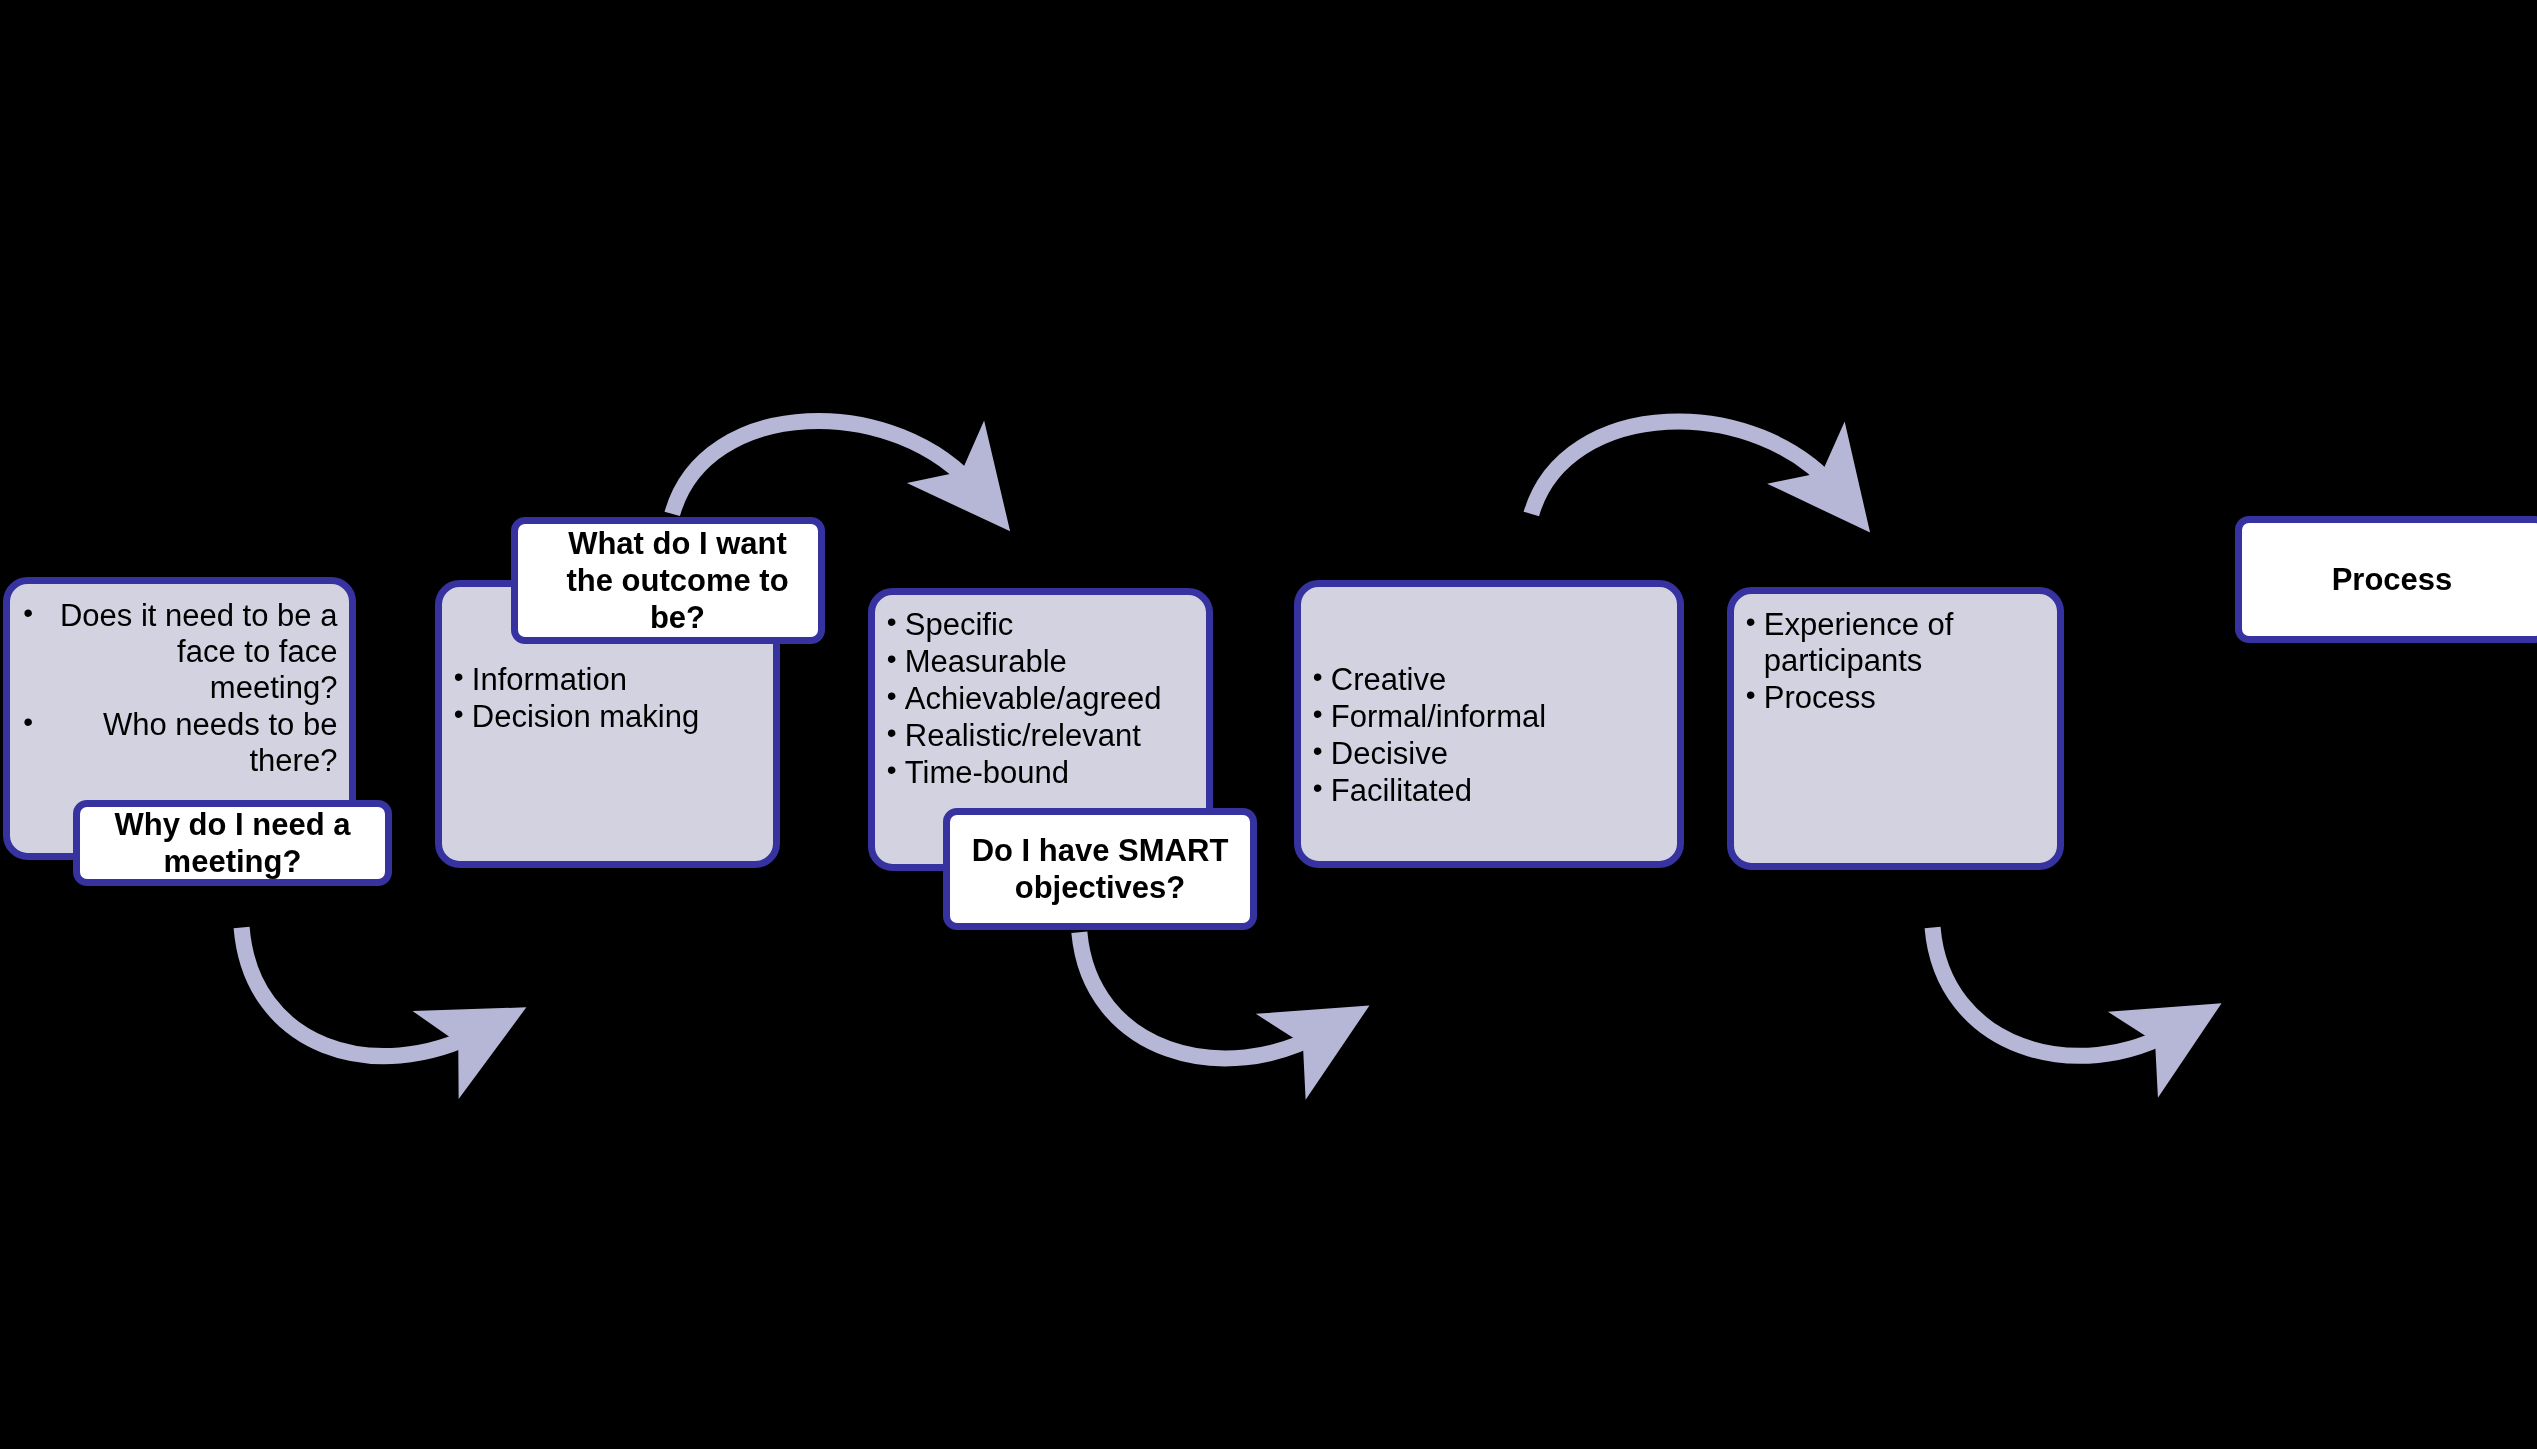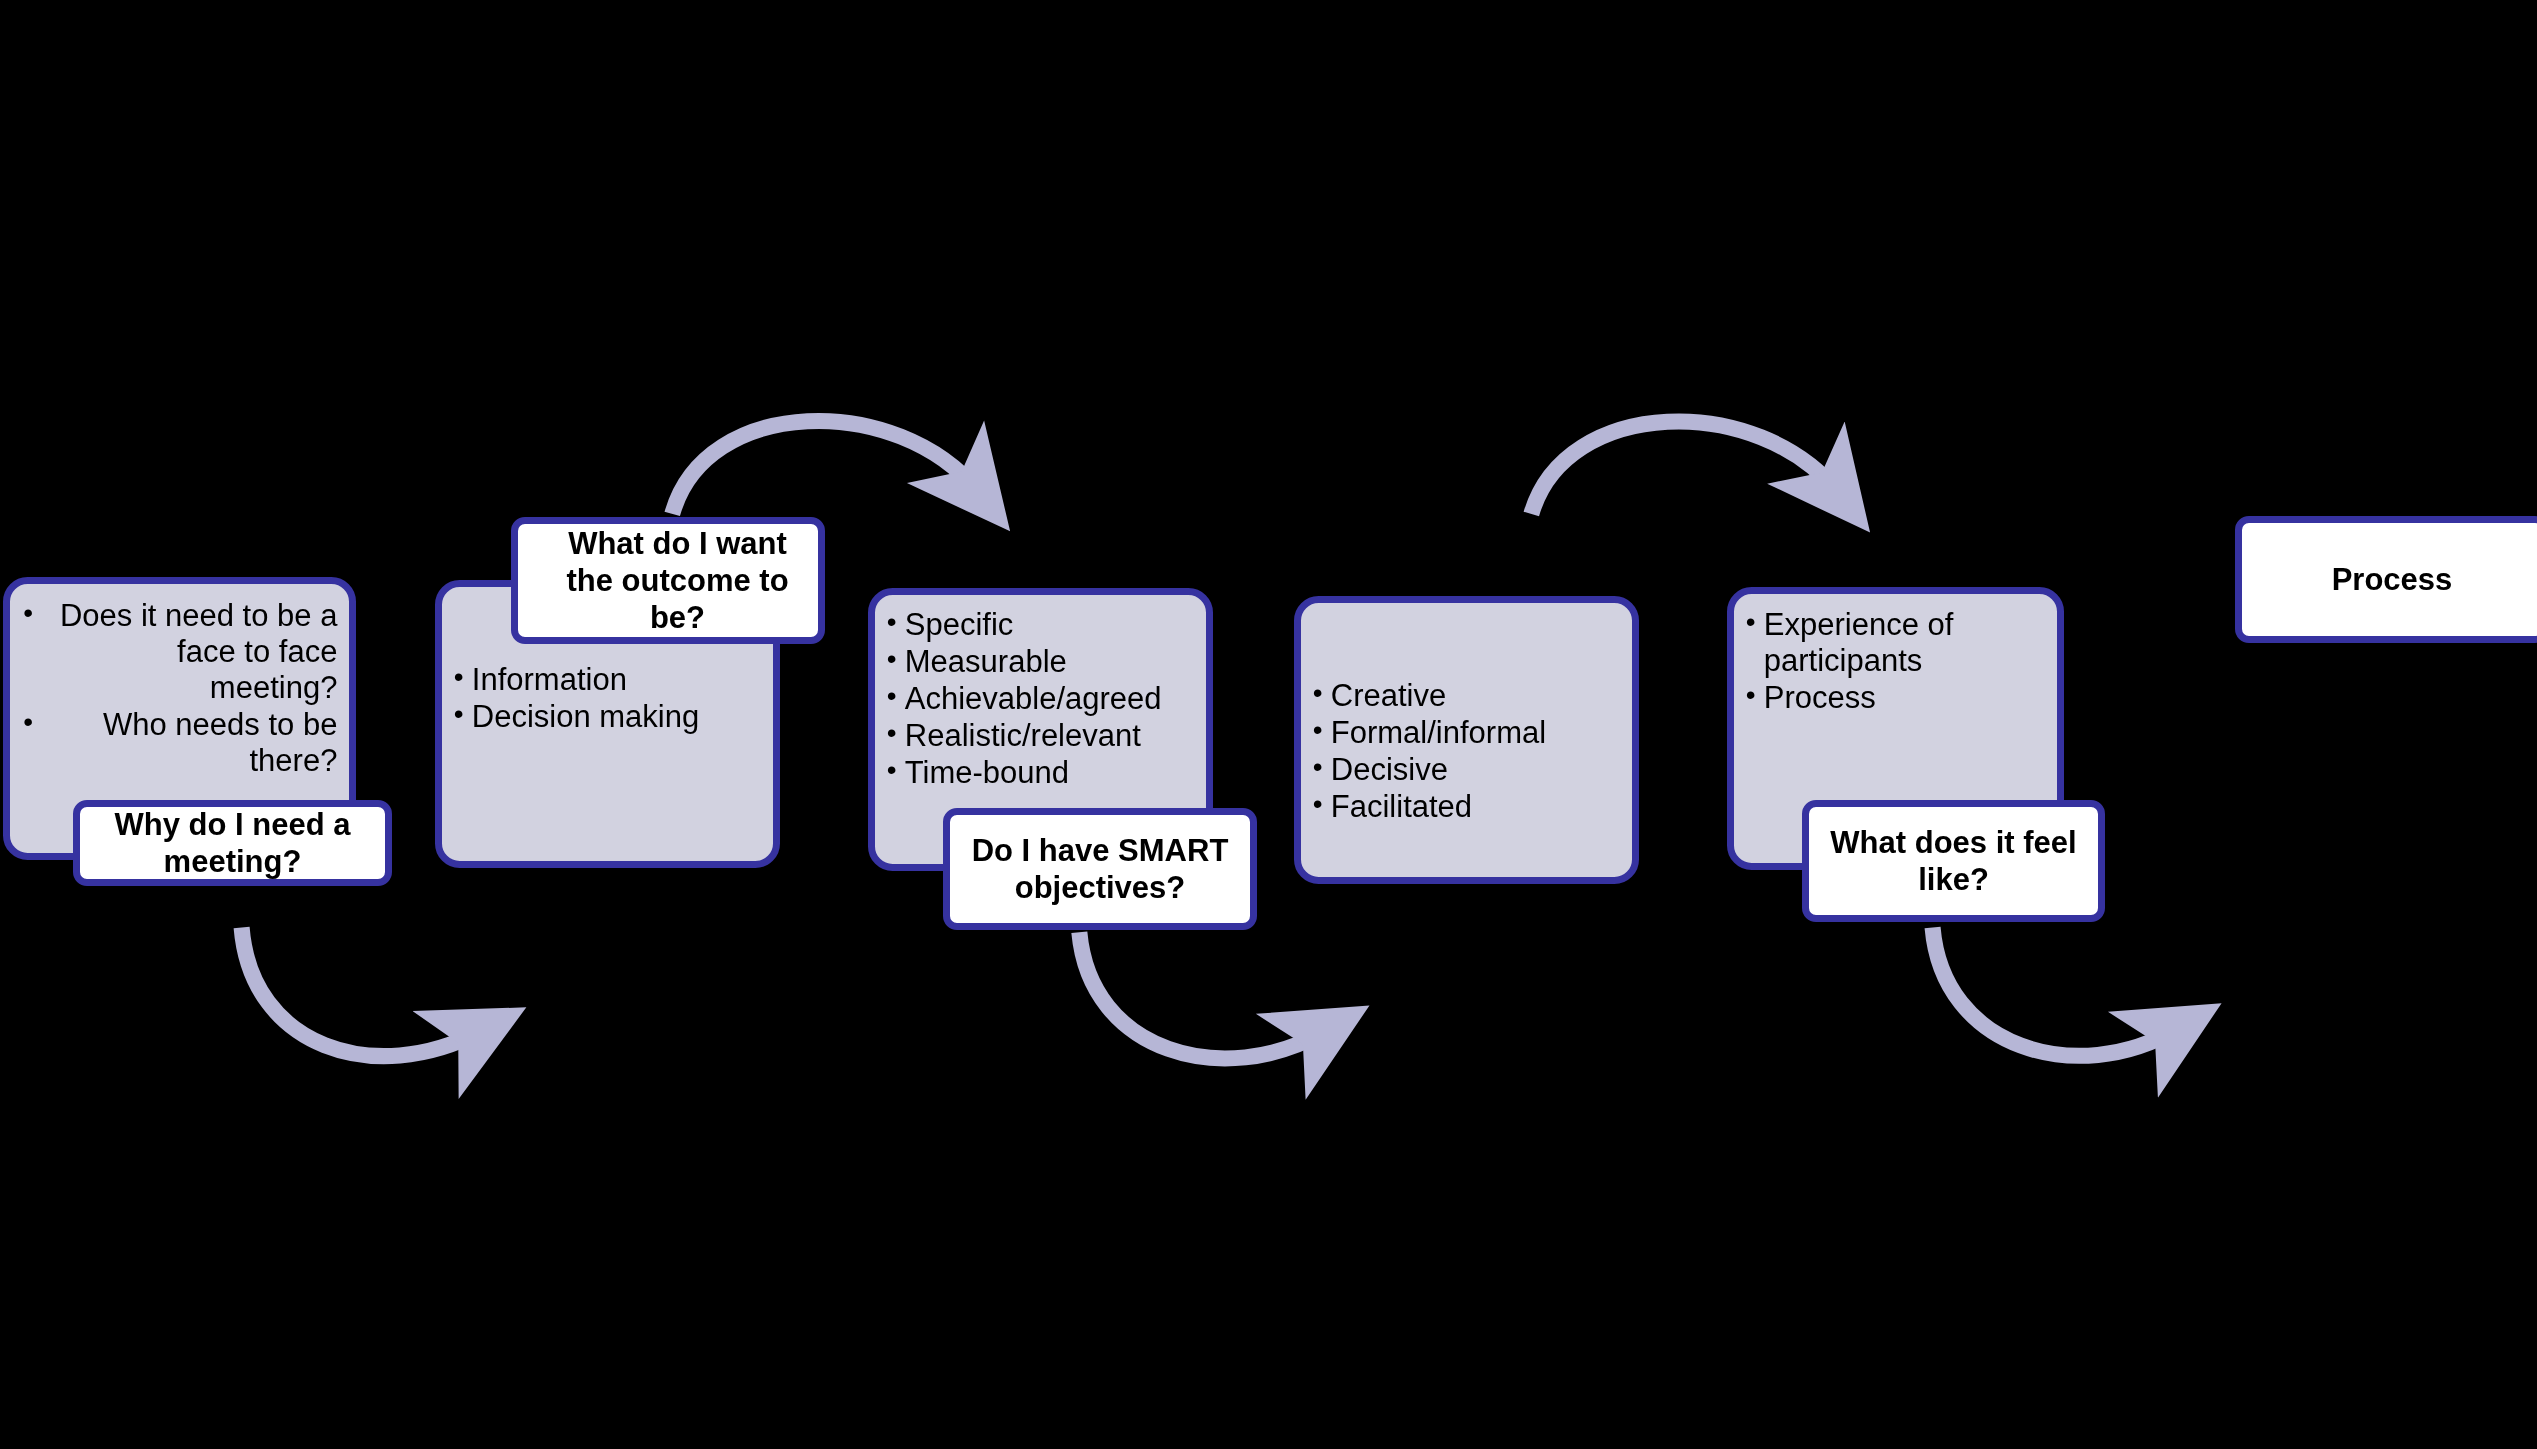--- a/index.html
+++ b/index.html
@@ -115,37 +115,34 @@
       <li>Measurable</li>
       <li>Achievable/agreed</li>
       <li>Realistic/relevant</li>
       <li>Time-bound</li>
     </ul>
   </div>
   <div class="box box-white" style="left:943px; top:808px; width:314px; height:122px;">
     <div class="wtitle">Do I have SMART objectives?</div>
   </div>
 
-  <div class="box box-gray" style="left:1294px; top:596px; width:345px; height:288px;">
+  <div class="box box-gray" style="left:1294px; top:580px; width:390px; height:288px;">
     <ul class="bullets" style="margin:75px 11.8px 0 11.8px;">
       <li>Creative</li>
       <li>Formal/informal</li>
       <li>Decisive</li>
       <li>Facilitated</li>
     </ul>
   </div>
 
   <div class="box box-gray" style="left:1727px; top:587px; width:337px; height:283px;">
     <ul class="bullets" style="margin:13px 11.8px 0 11.8px;">
       <li>Experience of participants</li>
       <li>Process</li>
     </ul>
   </div>
-  <div class="box box-white" style="left:1802px; top:800px; width:303px; height:122px;">
-    <div class="wtitle">What does it feel like?</div>
-  </div>
 
   <div class="box box-white" style="left:2235px; top:516px; width:314px; height:127px;">
     <div class="wtitle">Process</div>
   </div>
 
 </div>
 
 
 </body></html>

